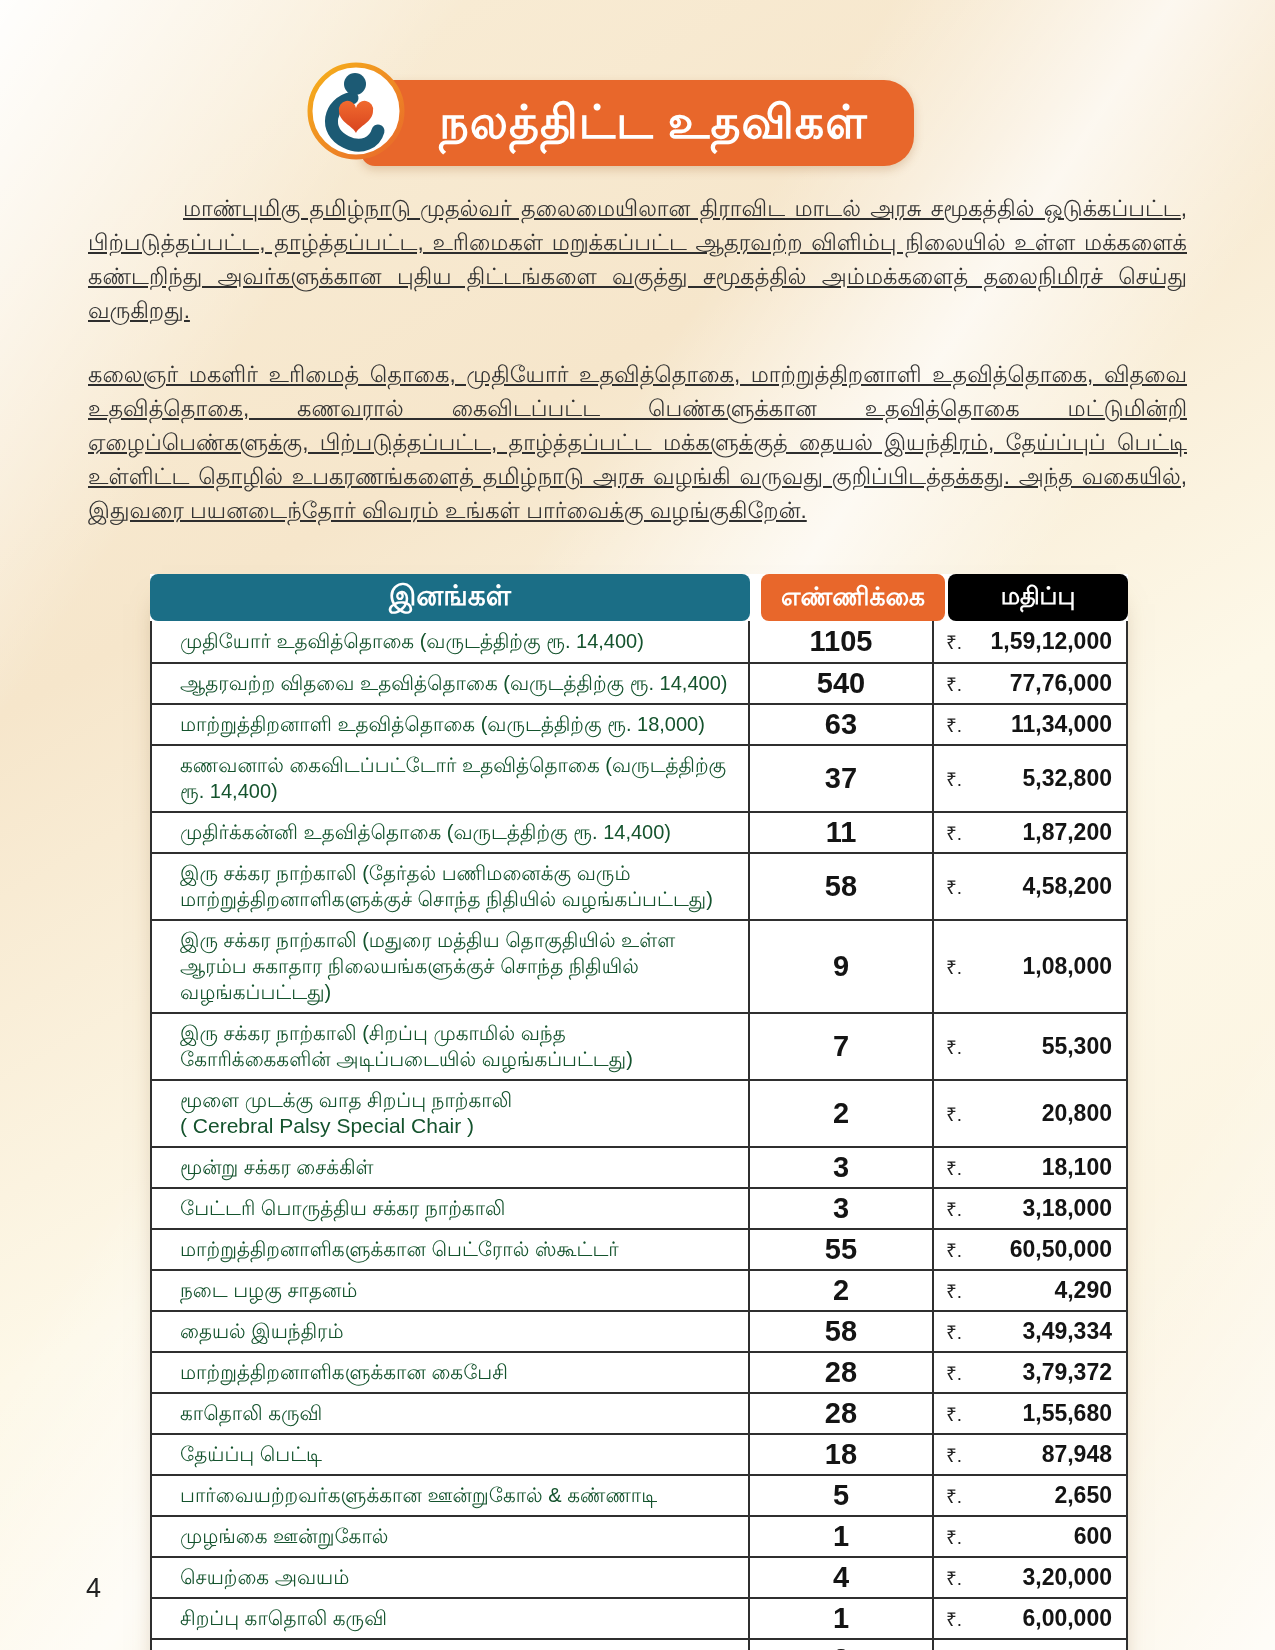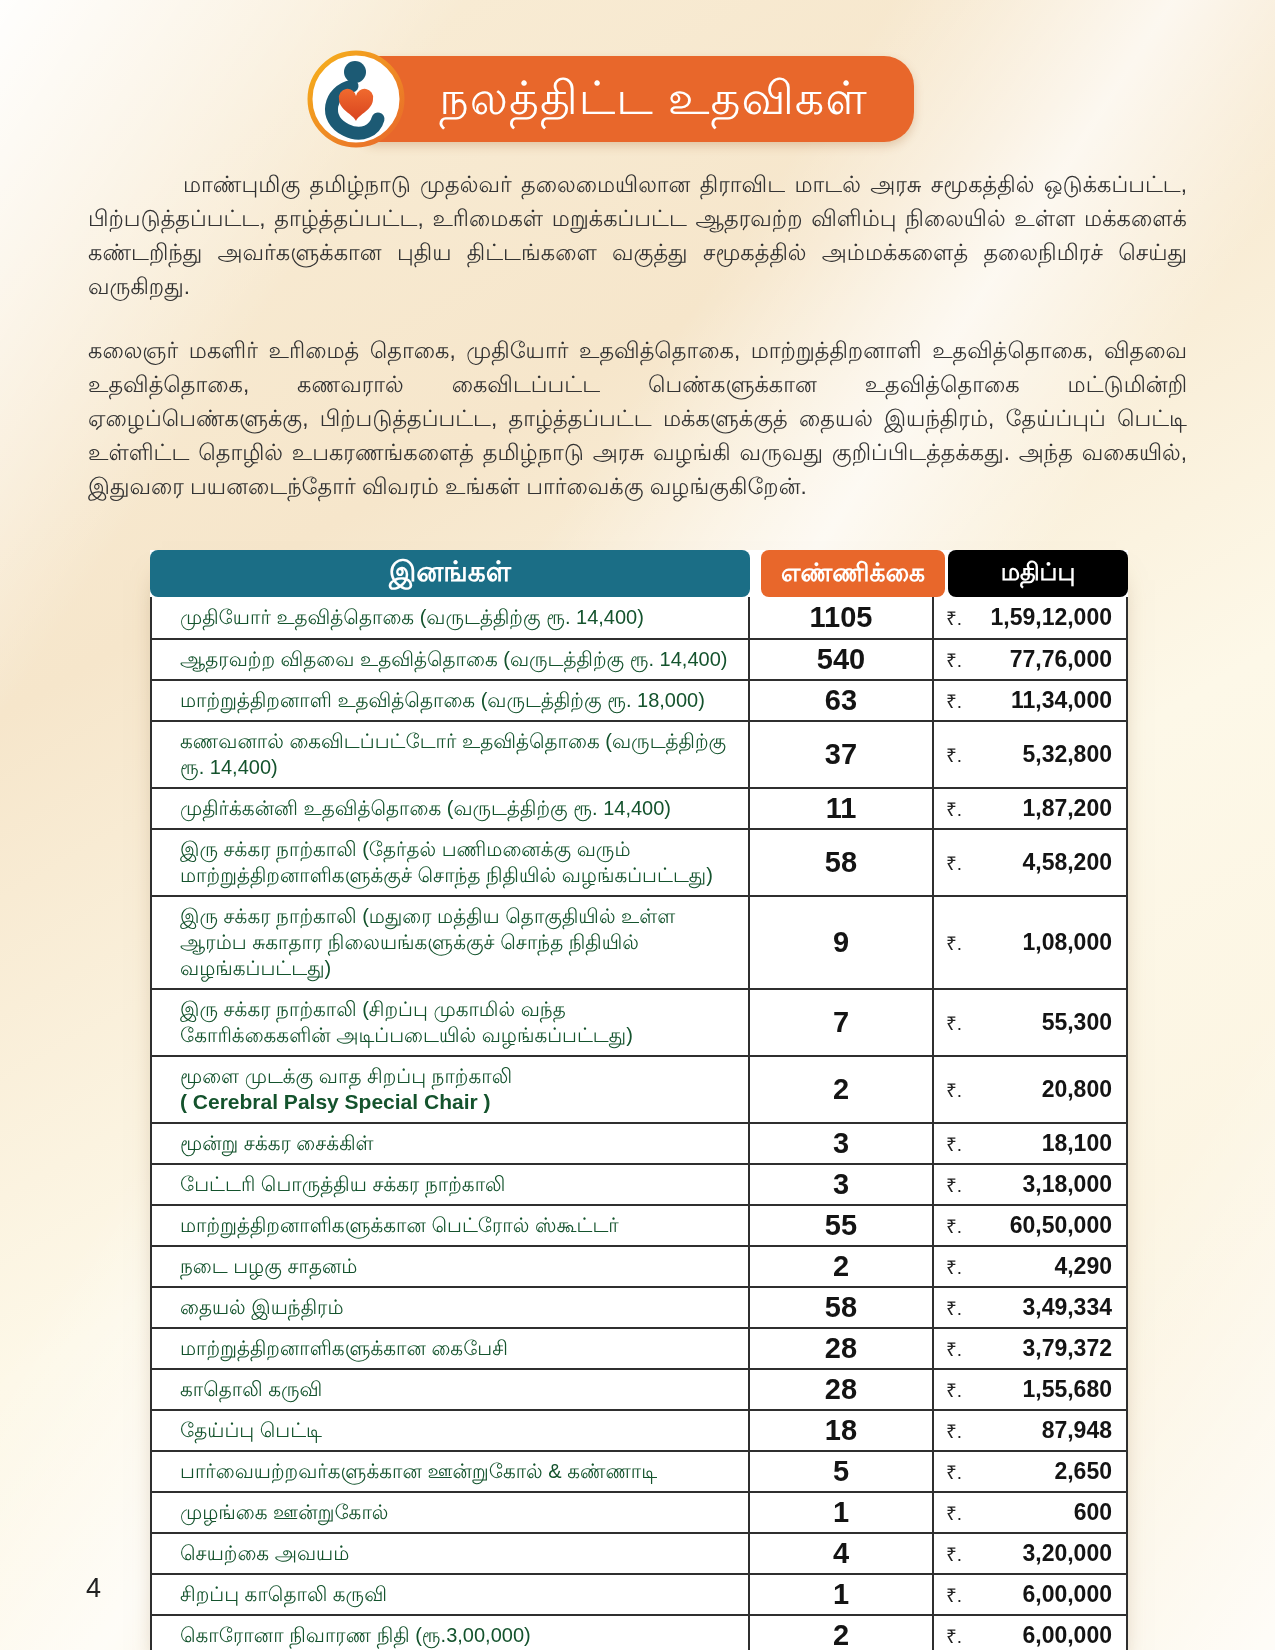--- a/index.html
+++ b/index.html
@@ -15,37 +15,38 @@
       linear-gradient(303deg, rgba(255,255,255,.8) 0%, rgba(255,255,255,0) 18%),
       linear-gradient(150deg, #f9eed8 0%, #f6e6cb 30%, #fdf8e8 58%, #fbf2dd 100%);
   }
 
   
   .header { display:flex; justify-content:center; margin-top:56px; }
   .banner-wrap { position:relative; }
   .banner {
     background:#e8672b;
     color:#fff;
-    font-weight:normal;
+    font-weight:bold;
     font-size:46px;
     line-height:1;
     padding:19px 46px 21px 78px;
     border-radius:14px 30px 30px 14px;
     letter-spacing:1px;
     box-shadow:0 4px 10px rgba(160,90,30,.25);
+    margin-top:24px;
   }
   .logo {
     position:absolute;
     left:-56px; top:50%;
     transform:translateY(-50%);
     width:102px; height:102px;
   }
 
   
-  .intro { margin:26px 88px 0 88px; }
+  .intro { margin:26px 88px 0 88px;text-decoration:underline; }
   .para {
     font-size:22.5px;
     line-height:34px;
     text-align:justify;
     color:#333;
   }
   .para.first { text-indent:95px; margin-bottom:30px; }
 
   
   .table-wrap {
@@ -69,21 +70,21 @@
   .row:first-child { border-top:none; }
   .cell-item {
     flex:0 0 598px;
     border-right:2px solid #2f2f2f;
     padding:6px 10px 7px 28px;
     font-size:20px;
     line-height:26px;
     display:flex; flex-direction:column; justify-content:center;
     color:#14532d;
   }
-  .cell-item .line-bold { font-weight:bold; font-size:21px; }
+  .cell-item .line-bold { font-weight:normal; font-size:21px; }
   .cell-count {
     flex:0 0 184px;
     border-right:2px solid #2f2f2f;
     display:flex; align-items:center; justify-content:center;
     font-weight:bold; font-size:29px; color:#141414;
   }
   .cell-value {
     flex:1;
     display:flex; align-items:center; justify-content:space-between;
     padding:0 14px 0 12px;

